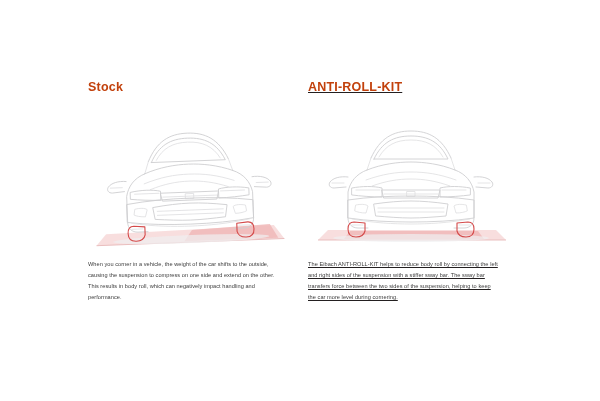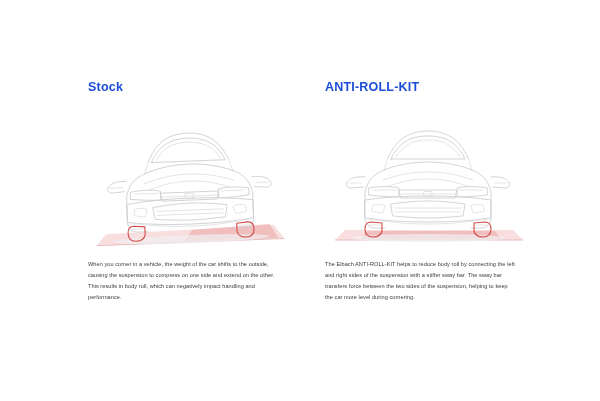--- a/index.html
+++ b/index.html
@@ -19,27 +19,27 @@
     width: 600px;
     height: 401px;
     background: #ffffff;
   }
   .panel {
     position: absolute;
     top: 80px;
     width: 210px;
   }
   .panel.left { left: 88px; }
-  .panel.right { left: 325px; }
+  .panel.right { left: 308px; text-decoration: underline; }
 
   .panel-title {
     font-size: 12.5px;
     font-weight: bold;
     letter-spacing: 0.2px;
-    color: #1d4ed8;
+    color: #c2410c;
     margin: 0 0 6px 0;
     white-space: nowrap;
   }
 
   .car-stage {
     position: relative;
     width: 210px;
     height: 145px;
     margin-top: 6px;
   }

